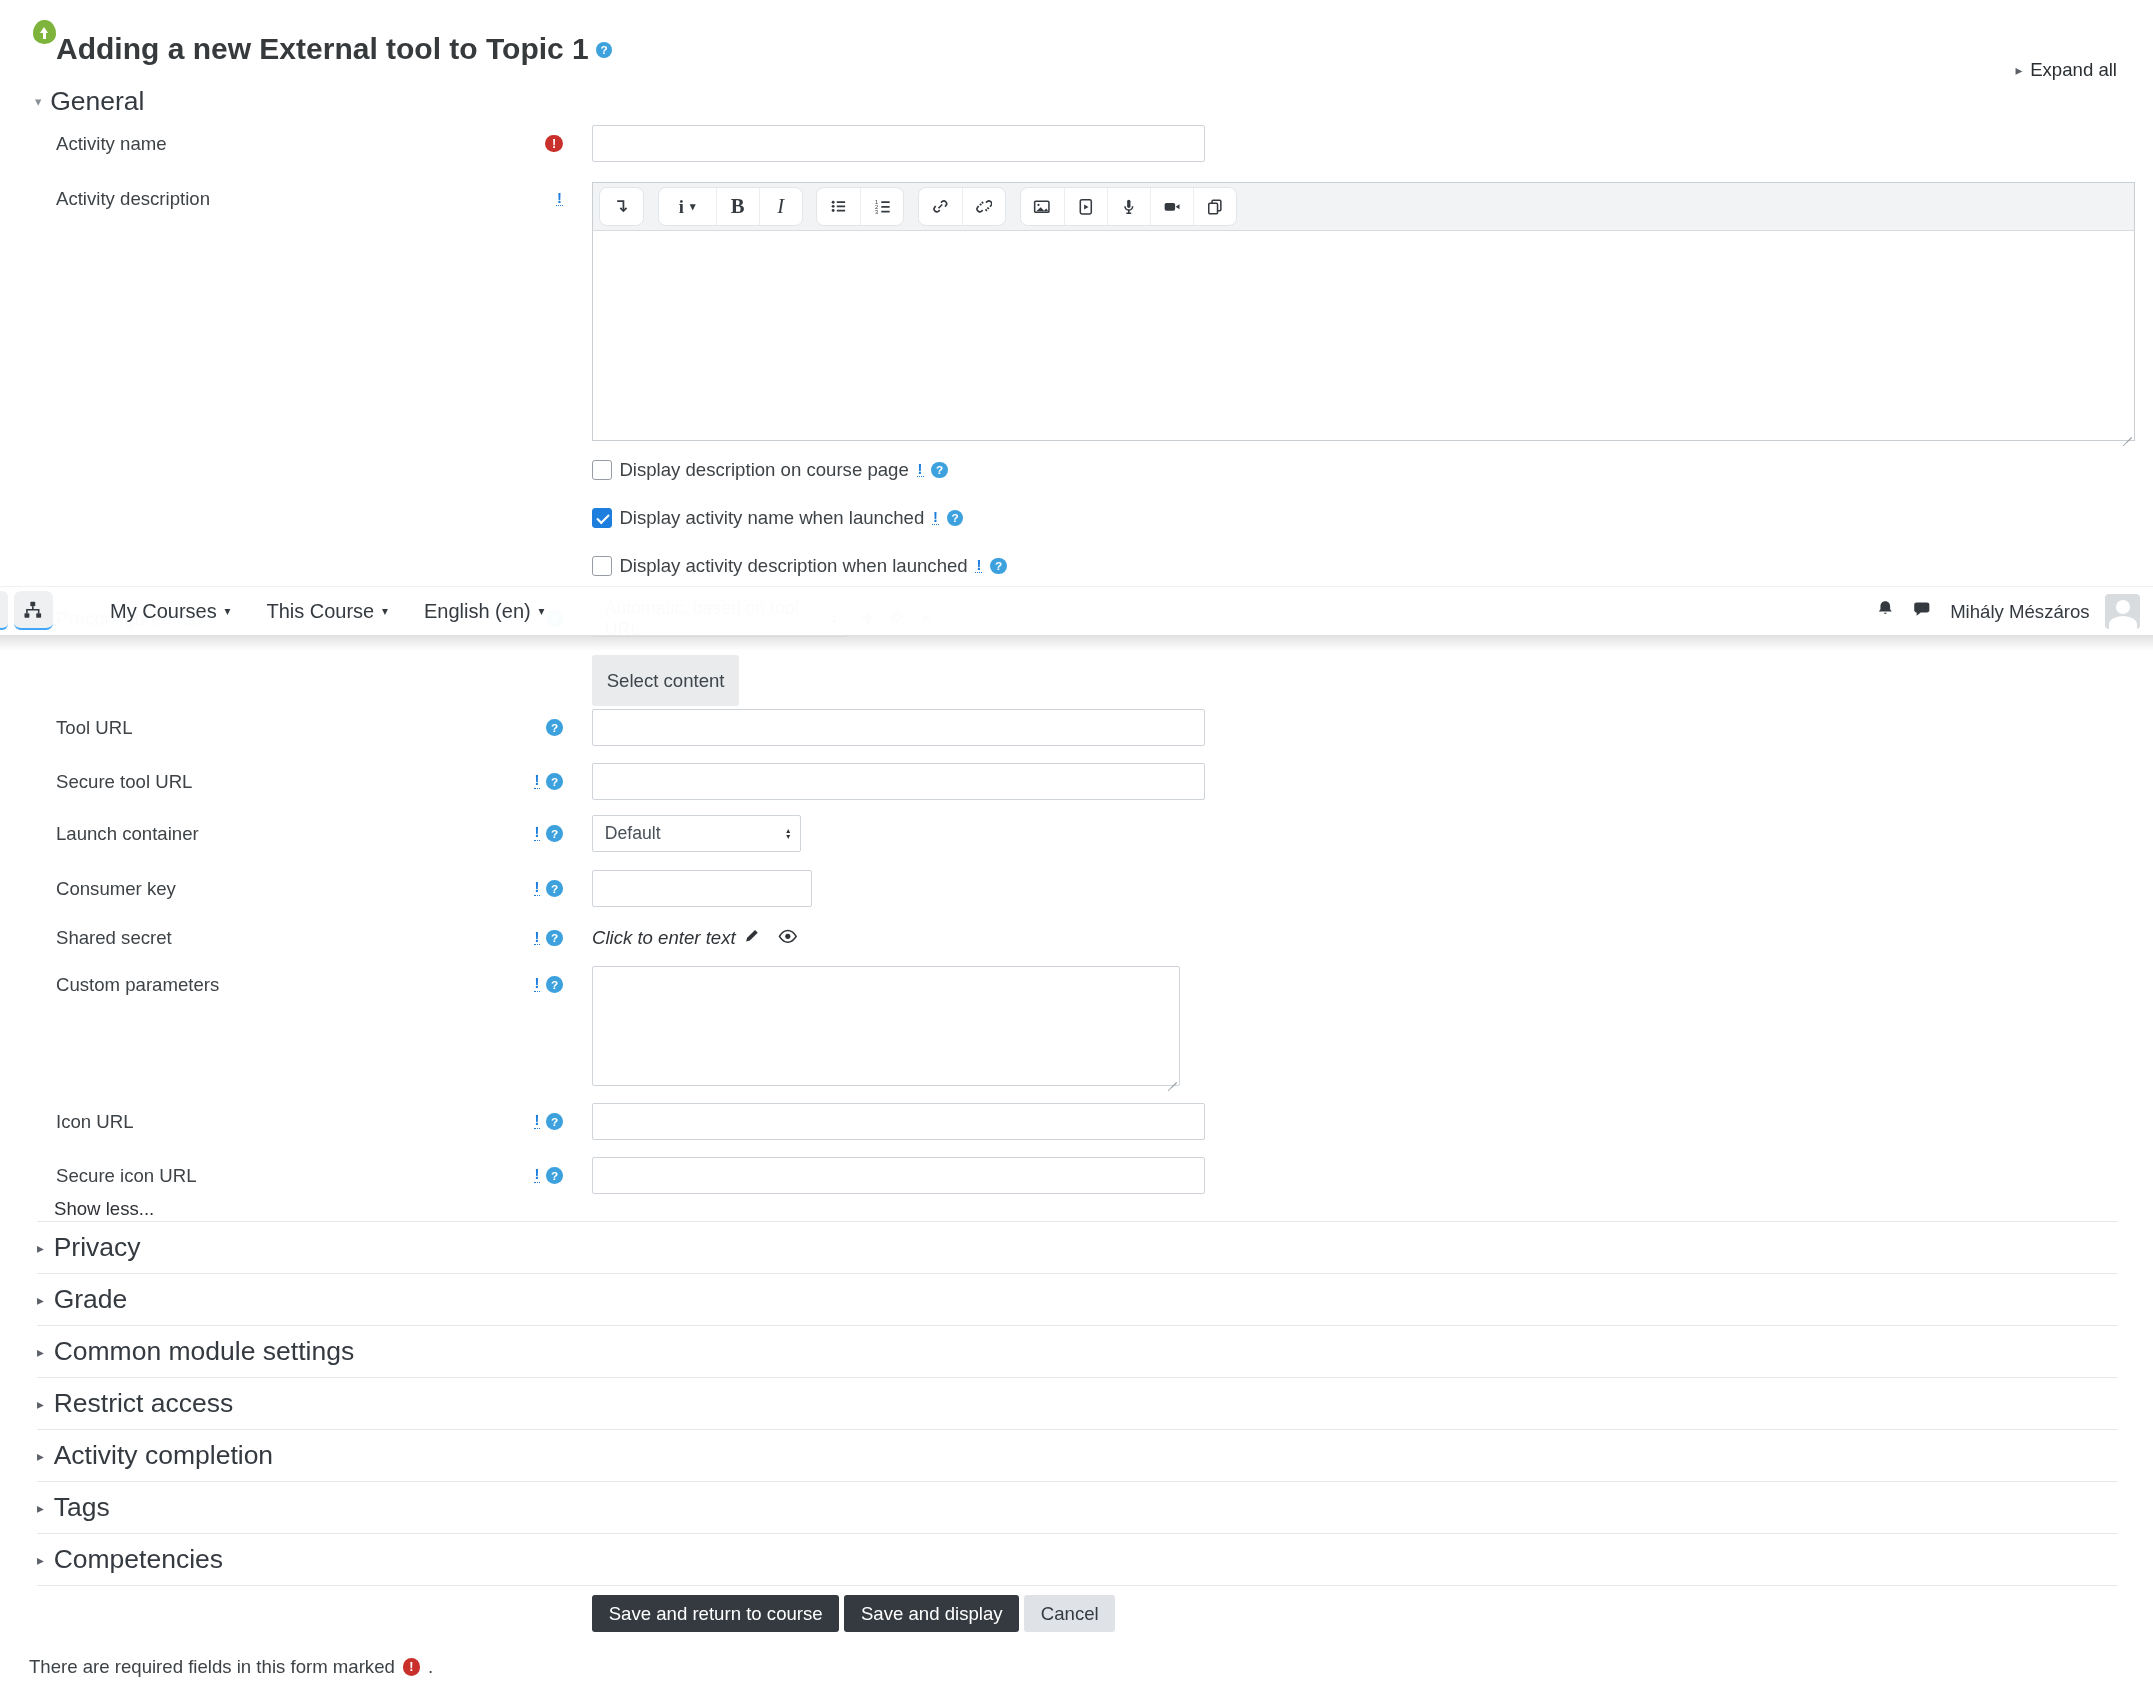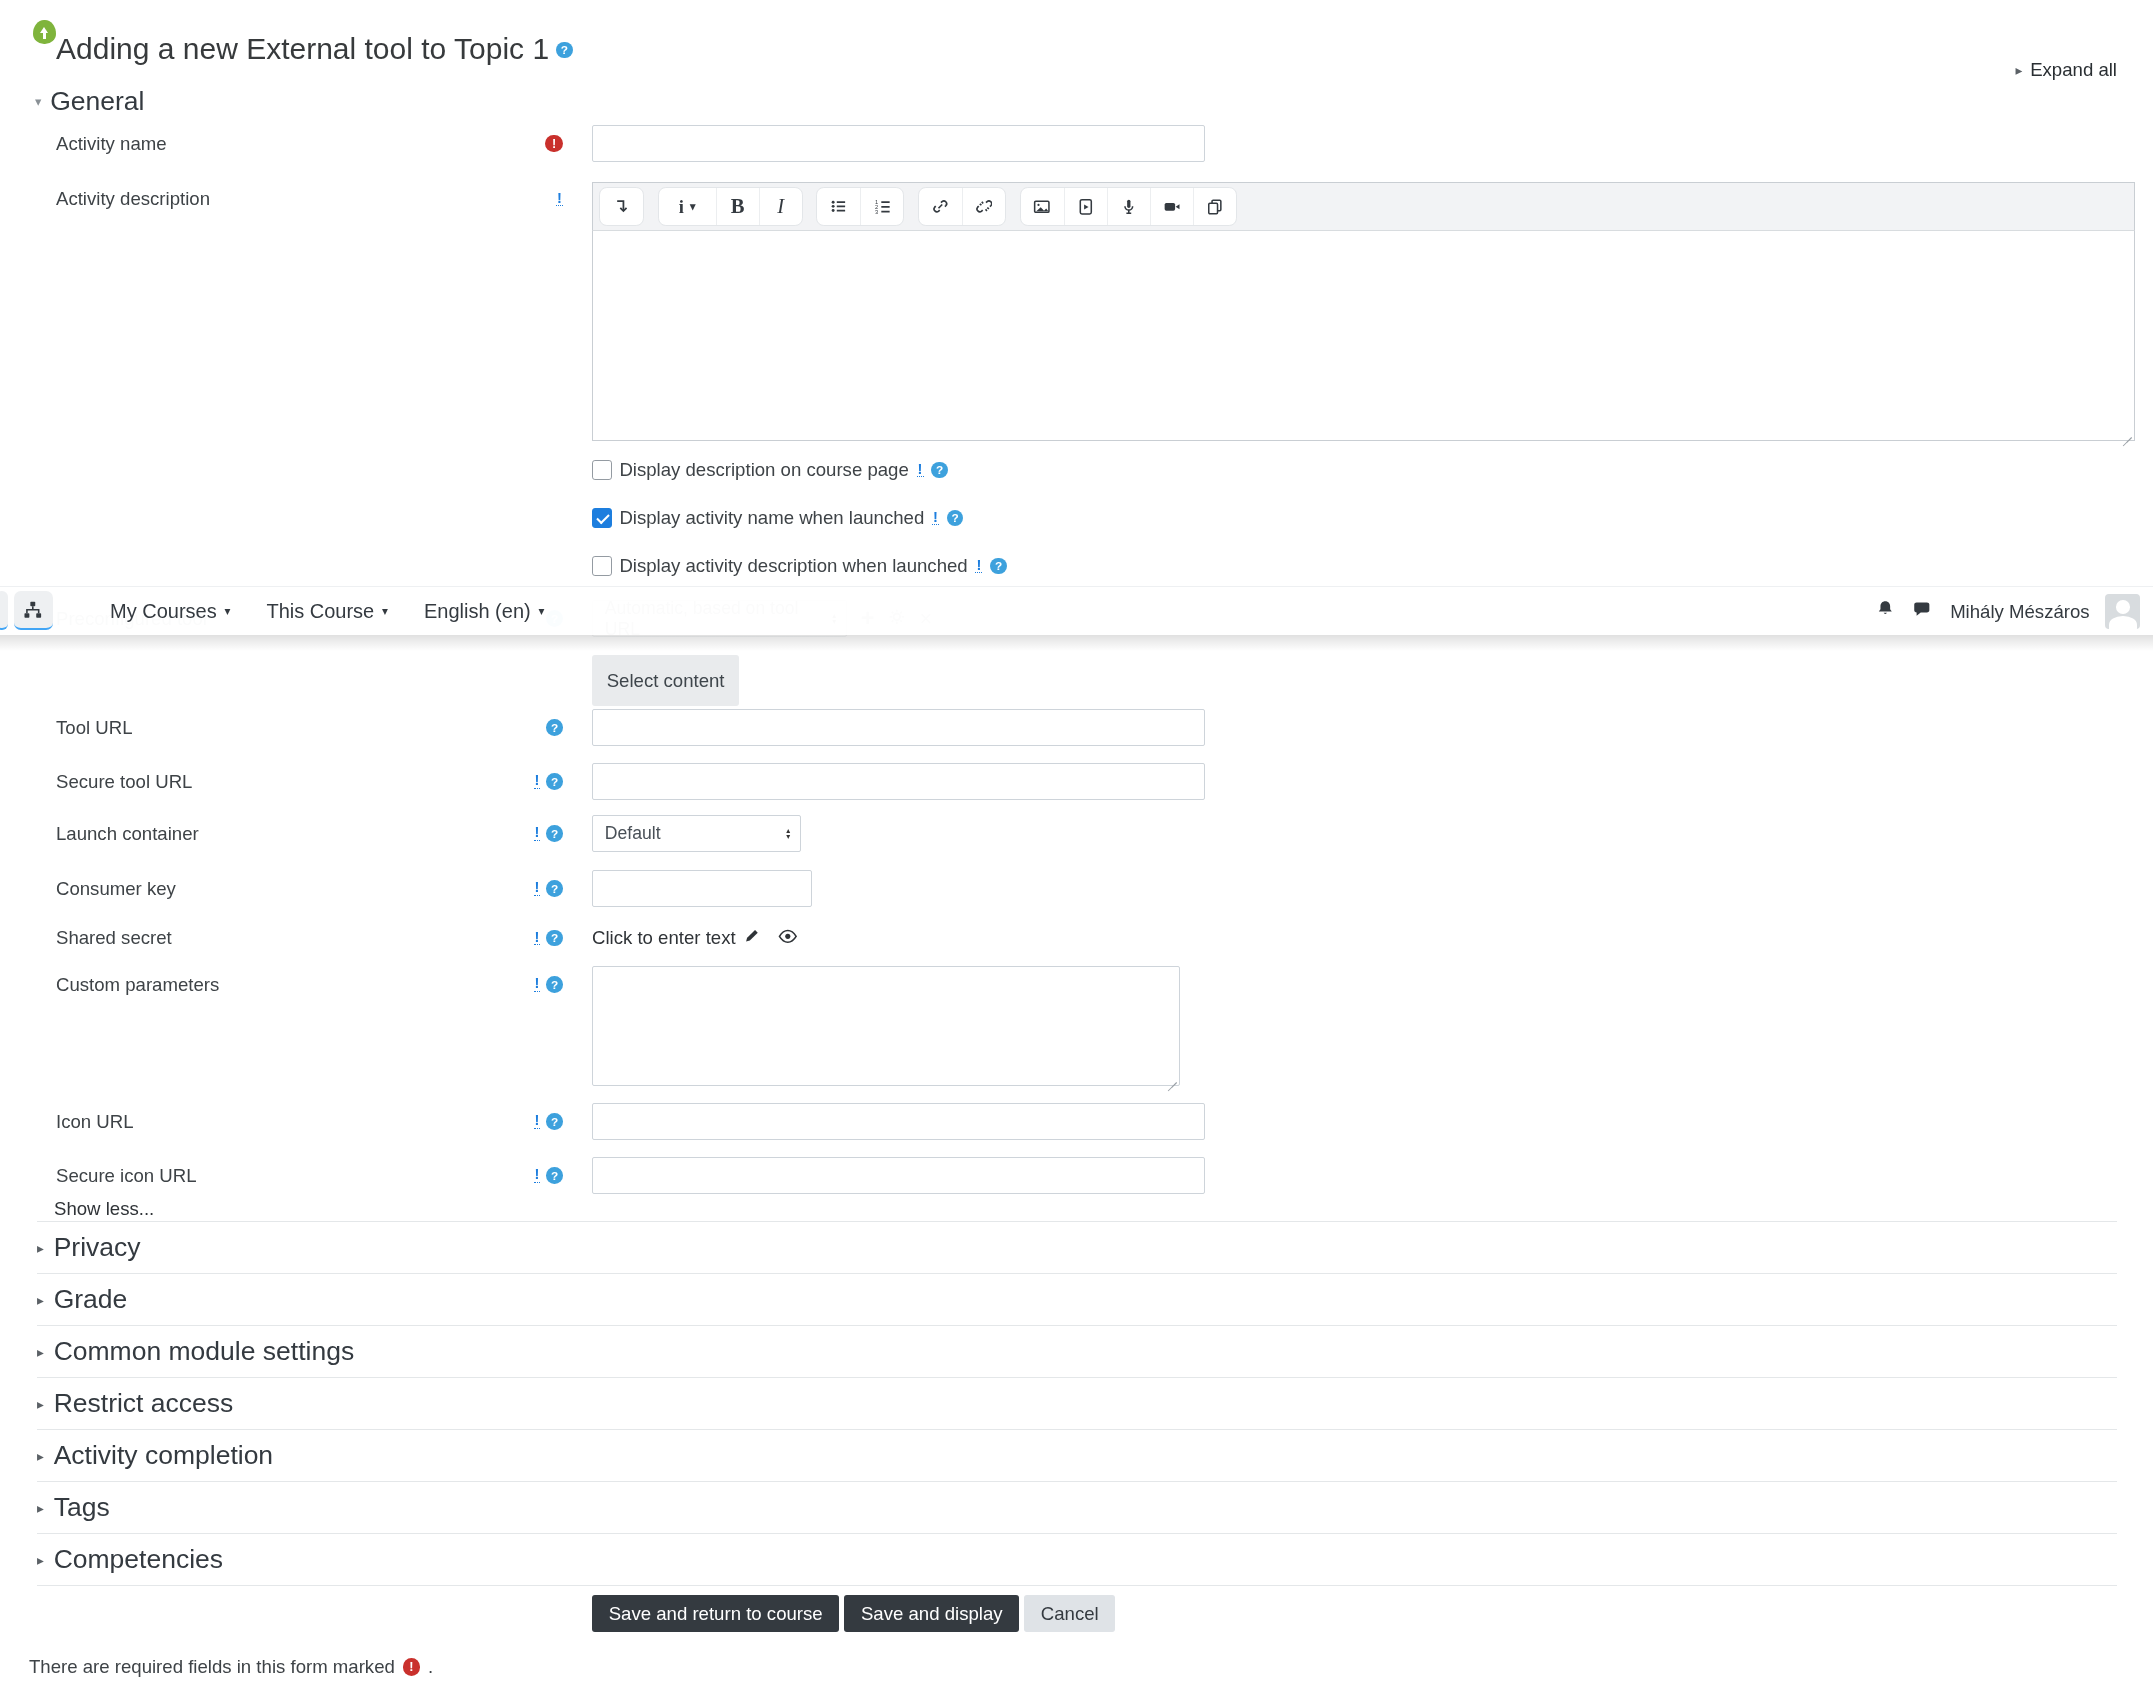--- a/index.html
+++ b/index.html
@@ -25,21 +25,21 @@
   .help::before{content:"?"}
   .req{width:17.6px;height:17.6px;border-radius:50%;background:var(--red);color:#fff;font-size:12.7px;font-weight:bold;display:inline-flex;align-items:center;justify-content:center;flex:none}
   .req::before{content:"!"}
   .adv{color:var(--blue);font-size:14.7px;font-weight:bold;border-bottom:1px dotted var(--blue);line-height:13.7px;padding:0 1px}
   .adv::before{content:"!"}
 
   
   .tool-icon{position:absolute;left:33px;top:19.6px;width:22.5px;height:24.5px;background:var(--green);border-radius:50% 50% 50% 50% / 58% 58% 42% 42%;display:flex;align-items:center;justify-content:center}
   .tool-icon::before{content:"";width:0;height:0;border-left:4.9px solid transparent;border-right:4.9px solid transparent;border-bottom:6.9px solid #fff;margin-bottom:2.9px}
   .tool-icon::after{content:"";position:absolute;bottom:4.9px;width:2.9px;height:6.9px;background:#fff}
-  .page-title{position:absolute;left:56px;top:11.8px;font-size:30px;font-weight:normal;color:#373a3c;display:flex;align-items:flex-start;gap:6.9px}
+  .page-title{position:absolute;left:56px;top:11.8px;font-size:30px;font-weight:bold;color:#373a3c;display:flex;align-items:flex-start;gap:6.9px}
   .page-title .help{margin-top:9.8px}
   .expand-all{position:absolute;right:36px;top:59px;font-size:18.6px;color:#2a2f33;display:flex;align-items:center;gap:7.8px}
   .tri-r{color:#5b6166;font-size:13.7px}
   .tri-r::before{content:"\25B8"}
   .tri-d{color:#8a9196;font-size:12.7px}
   .tri-d::before{content:"\25BE"}
   .sec-head{font-size:26.5px;color:var(--ink)}
   .general-head{position:absolute;left:35px;top:86px;display:flex;align-items:center;gap:8.8px}
 
   
@@ -83,21 +83,21 @@
   .nav-item{display:flex;align-items:center;gap:7.8px}
   .caret::after{content:"\25BE";font-size:11.8px;color:var(--ink)}
   .nav-right{position:absolute;right:12.7px;top:0;height:49px;display:flex;align-items:center;gap:15.7px}
   .nav-user{font-size:18.6px;color:var(--ink);margin-left:2px}
   .avatar{width:35px;height:35px;background:#d8dcdf;border-radius:3.9px;position:relative;overflow:hidden}
   .avatar::before{content:"";position:absolute;left:10.8px;top:5.9px;width:13.7px;height:13.7px;border-radius:50%;background:#fff}
   .avatar::after{content:"";position:absolute;left:3.9px;top:21.6px;width:27.4px;height:17.6px;border-radius:50% 50% 0 0;background:#fff}
 
   
   .btn-gray{height:51px;background:#e9ebed;border:none;border-radius:2.9px;color:#3e454b;font-size:18.6px;padding:0 14.7px;font-family:inherit}
-  .secret-val{font-size:18.6px;color:#2f3337;display:flex;align-items:center;gap:8.8px}
+  .secret-val{font-size:18.6px;font-style:italic;color:#2f3337;display:flex;align-items:center;gap:8.8px}
   .secret-val svg{flex:none}
   .tarea{width:588px;height:120px;border:1px solid var(--border);border-radius:2px;background:#fff;position:relative}
   .show-less{position:absolute;left:54px;top:1198px;font-size:18.6px;color:#2f3337}
 
   
   .sections{position:absolute;left:37px;right:36px;top:1221px;border-top:1px solid var(--hr)}
   .sec-item{height:52px;display:flex;align-items:center;gap:9.8px;border-bottom:1px solid var(--hr)}
 
   
   .actions{position:absolute;left:592px;top:1595px;display:flex;gap:4.9px}

